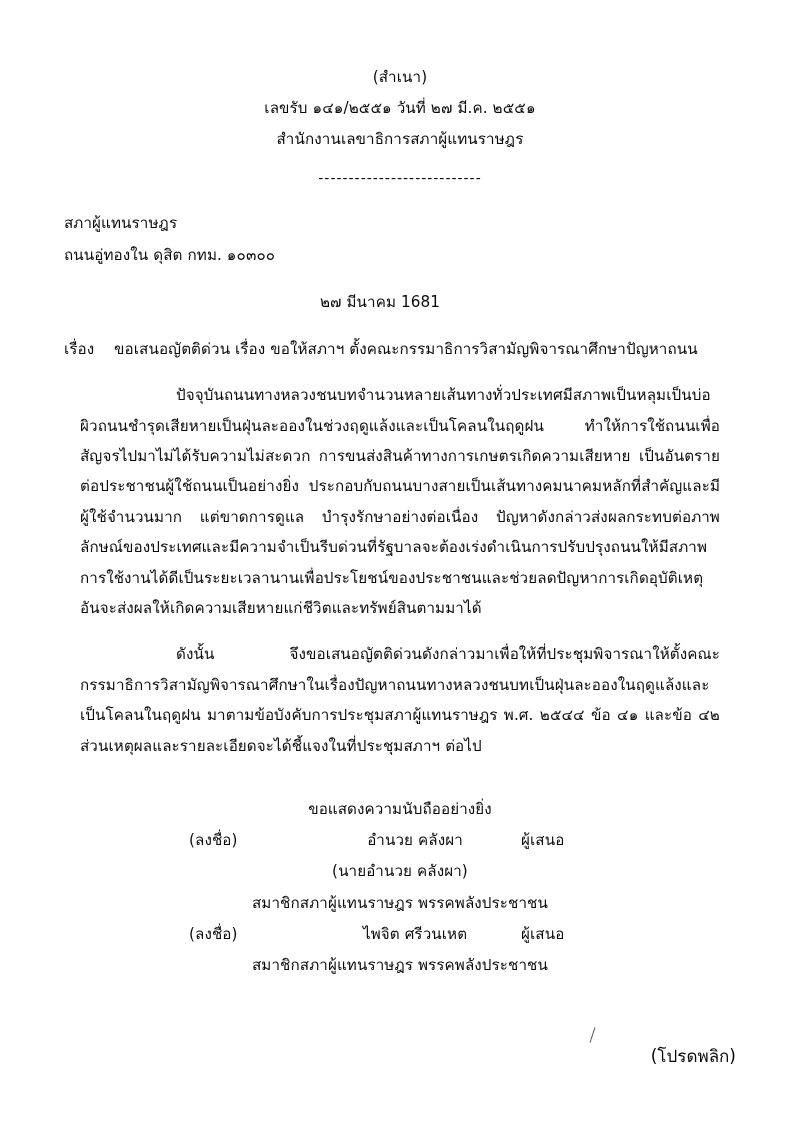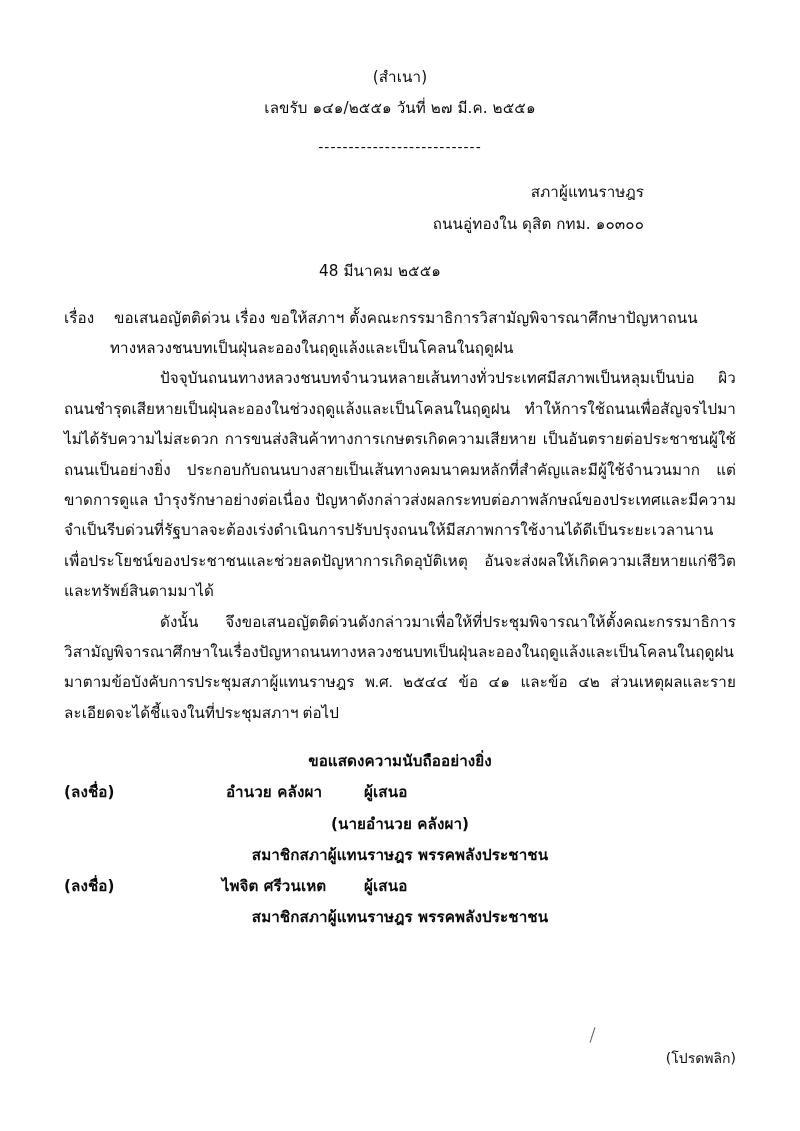--- a/index.html
+++ b/index.html
@@ -38,21 +38,21 @@
   .dashes {
     text-align: center;
     letter-spacing: 1px;
     margin-top: 10px;
     margin-bottom: 14px;
     font-size: 14px;
   }
   .addr-block {
     margin-top: 2px;
     padding-right: 92px;
-    text-align: right;
+    text-align: left;
     line-height: 2.15;
   }
   .date-line {
     text-align: center;
     margin-top: 16px;
     margin-bottom: 16px;
     padding-right: 40px;
   }
   .subject {
     margin-top: 10px;
@@ -68,47 +68,46 @@
   }
   .salutation {
     margin-top: 26px;
     margin-bottom: 18px;
   }
   .para {
     text-indent: 96px;
     text-align: justify;
     text-justify: inter-word;
     line-height: 2.0;
-    margin: 0;
+    margin: 16px;
   }
   .para + .para {
     margin-top: 0px;
-    font-family: Liberation Serif, serif;
   }
   .sign-block {
-    margin-top: 18px;
+    margin-top: 33px;
     text-align: center;
-    font-weight: bold;
   }
   .sign-line {
     line-height: 2.05;
   }
   .sig-row {
     display: flex;
-    gap: 0px;
+    justify-content: center;
+    gap: 16px;
     line-height: 2.05;
   }
   .sig-row .c1 { width: 120px; text-align: left; }
   .sig-row .c2 { width: 180px; text-align: center; }
   .sig-row .c3 { width: 90px; text-align: left; }
   .footer-note {
     position: absolute;
     right: 64px;
     bottom: 62px;
-    font-size: 14px;
+    font-size: 17px;
   }
   .pen-mark {
     position: absolute;
     right: 198px;
     bottom: 86px;
     width: 16px;
     height: 18px;
   }
   .pen-mark:after {
     content: "";
@@ -123,35 +122,35 @@
 </style>
 </head>
 <body>
 
 <div class="page">
   <div class="doc">
 
     <div class="head-block">
       <div class="head-line">(สำเนา)</div>
       <div class="head-line">เลขรับ ๑๔๑/๒๕๕๑ วันที่ ๒๗ มี.ค. ๒๕๕๑</div>
+      <div class="head-line">สำนักงานเลขาธิการสภาผู้แทนราษฎร</div>
       <div class="dashes">---------------------------</div>
     </div>
 
     <div class="addr-block">
       <div>สภาผู้แทนราษฎร</div>
       <div>ถนนอู่ทองใน ดุสิต กทม. ๑๐๓๐๐</div>
     </div>
 
-    <div class="date-line">48 มีนาคม ๒๕๕๑</div>
+    <div class="date-line">๒๗ มีนาคม 1681</div>
 
     <div class="subject">
       <span class="lead">เรื่อง</span>
       <span class="lead">&nbsp;&nbsp;</span>
       <span class="lead">ขอเสนอญัตติด่วน เรื่อง ขอให้สภาฯ ตั้งคณะกรรมาธิการวิสามัญพิจารณาศึกษาปัญหาถนน</span>
-      <span class="cont">ทางหลวงชนบทเป็นฝุ่นละอองในฤดูแล้งและเป็นโคลนในฤดูฝน</span>
     </div>
 
 
     <p class="para">ปัจจุบันถนนทางหลวงชนบทจำนวนหลายเส้นทางทั่วประเทศมีสภาพเป็นหลุมเป็นบ่อ ผิวถนนชำรุดเสียหายเป็นฝุ่นละอองในช่วงฤดูแล้งและเป็นโคลนในฤดูฝน ทำให้การใช้ถนนเพื่อสัญจรไปมาไม่ได้รับความไม่สะดวก การขนส่งสินค้าทางการเกษตรเกิดความเสียหาย เป็นอันตรายต่อประชาชนผู้ใช้ถนนเป็นอย่างยิ่ง ประกอบกับถนนบางสายเป็นเส้นทางคมนาคมหลักที่สำคัญและมีผู้ใช้จำนวนมาก แต่ขาดการดูแล บำรุงรักษาอย่างต่อเนื่อง ปัญหาดังกล่าวส่งผลกระทบต่อภาพลักษณ์ของประเทศและมีความจำเป็นรีบด่วนที่รัฐบาลจะต้องเร่งดำเนินการปรับปรุงถนนให้มีสภาพการใช้งานได้ดีเป็นระยะเวลานานเพื่อประโยชน์ของประชาชนและช่วยลดปัญหาการเกิดอุบัติเหตุ อันจะส่งผลให้เกิดความเสียหายแก่ชีวิตและทรัพย์สินตามมาได้</p>
     <p class="para">ดังนั้น จึงขอเสนอญัตติด่วนดังกล่าวมาเพื่อให้ที่ประชุมพิจารณาให้ตั้งคณะกรรมาธิการวิสามัญพิจารณาศึกษาในเรื่องปัญหาถนนทางหลวงชนบทเป็นฝุ่นละอองในฤดูแล้งและเป็นโคลนในฤดูฝน มาตามข้อบังคับการประชุมสภาผู้แทนราษฎร พ.ศ. ๒๕๔๔ ข้อ ๔๑ และข้อ ๔๒ ส่วนเหตุผลและรายละเอียดจะได้ชี้แจงในที่ประชุมสภาฯ ต่อไป</p>
 
     <div class="sign-block">
       <div class="sign-line">ขอแสดงความนับถืออย่างยิ่ง</div>
 
       <div class="sig-row">

